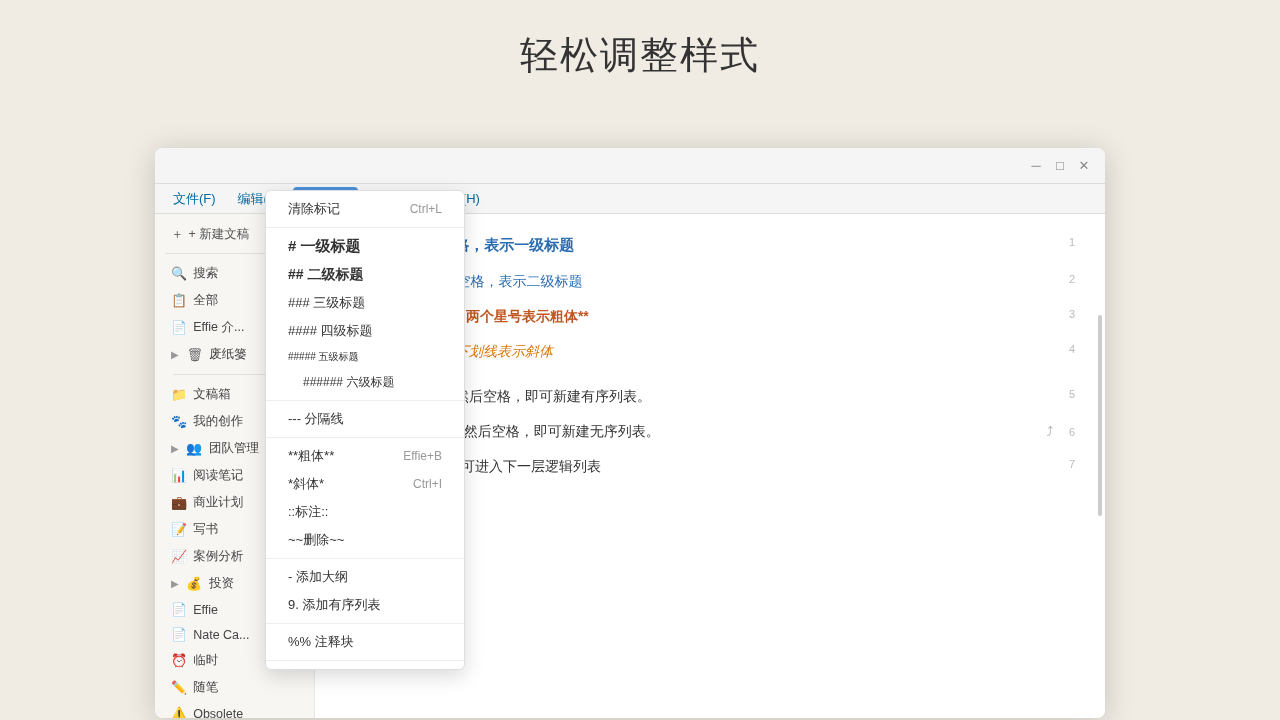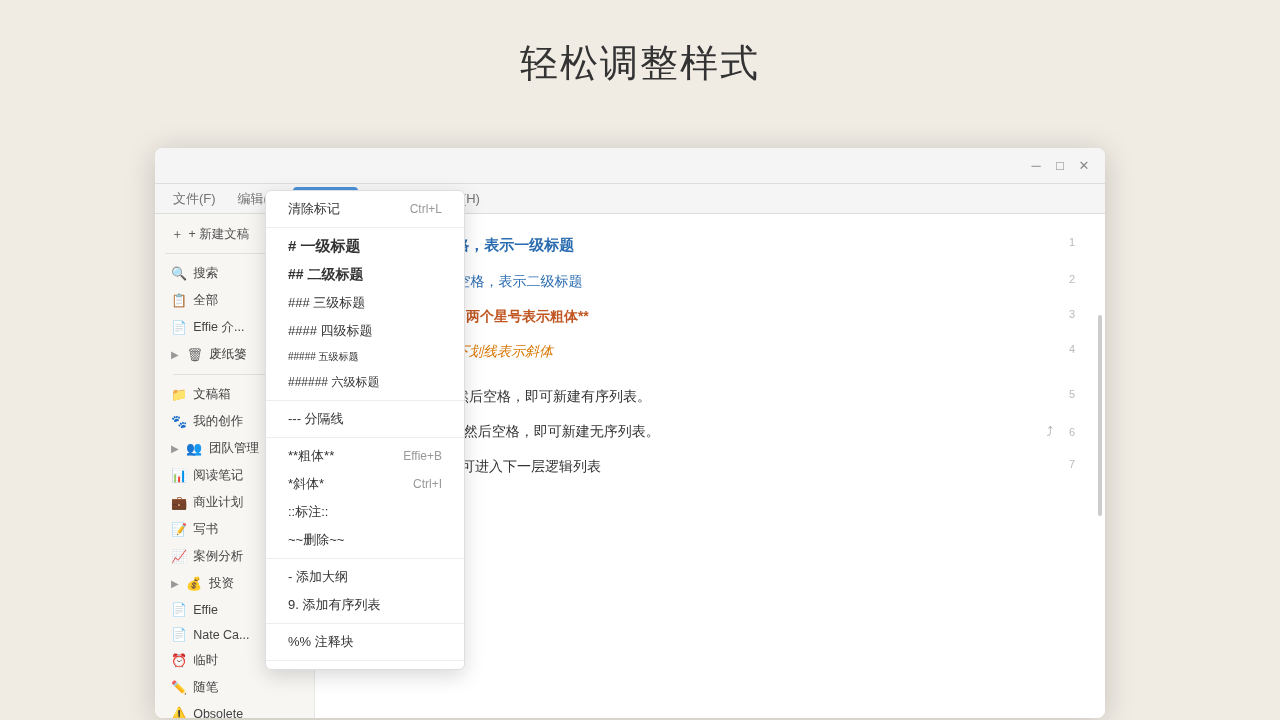--- a/index.html
+++ b/index.html
@@ -8,21 +8,21 @@
       font-family: -apple-system, 'PingFang SC', 'Microsoft YaHei', sans-serif;
       width: 1280px;
       height: 720px;
       overflow: hidden;
       position: relative;
     }
 
     
     .page-title {
       text-align: center;
-      padding-top: 38px;
+      padding-top: 30px;
       font-size: 38px;
       font-weight: 500;
       color: #333;
       letter-spacing: 2px;
     }
 
     
     .app-window {
       position: absolute;
       top: 148px;
@@ -72,21 +72,21 @@
       border-bottom: 1px solid #ddd;
       display: flex;
       align-items: center;
       padding: 0 8px;
       flex-shrink: 0;
       gap: 2px;
     }
     .menu-item {
       padding: 3px 10px;
       font-size: 13px;
-      color: #737373;
+      color: #0369a1;
       cursor: pointer;
       border-radius: 4px;
     }
     .menu-item.active {
       background: #4a90d9;
       color: #fff;
       border-radius: 4px;
     }
 
     
@@ -217,21 +217,21 @@
     .dd-divider {
       height: 1px;
       background: #eee;
       margin: 4px 0;
     }
     .dd-item.heading-1 .label { font-weight: 700; font-size: 15px; }
     .dd-item.heading-2 .label { font-weight: 600; font-size: 14px; }
     .dd-item.heading-3 .label { font-size: 13px; }
     .dd-item.heading-4 .label { font-size: 13px; }
     .dd-item.heading-5 .label { font-size: 10px; }
-    .dd-item.heading-6 .label { font-size: 12px; }
+    .dd-item.heading-6 .label { font-size: 12px; margin-left: 15px; }
     .dd-item .label { }
   </style>
 </head>
 <body>
 
 <div class="page-title">轻松调整样式</div>
 
 <div class="app-window">
 
   <div class="title-bar">

